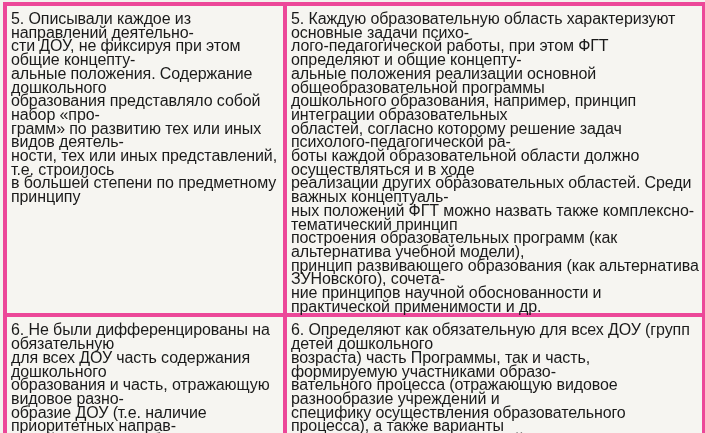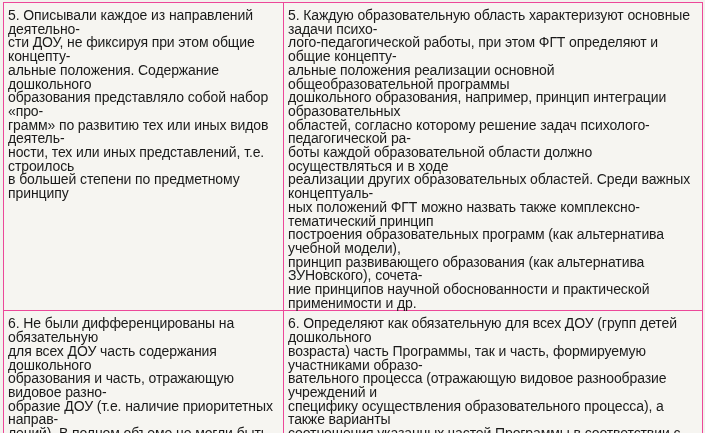--- a/index.html
+++ b/index.html
@@ -11,24 +11,24 @@
   }
   .page { position: relative; width: 705px; height: 433px; }
   table.cmp {
     position: absolute; left: 3px; top: 2px;
     width: 699px;
     border-collapse: collapse;
     table-layout: fixed;
     background: #f6f5f1;
   }
   table.cmp td {
-    border: 1px solid #ec4899;
+    border: 4px solid #ec4899;
     vertical-align: top;
     padding: 6px 3px 0 4px;
-    font-size: 14px;
+    font-size: 16px;
     line-height: 13.7px;
     letter-spacing: -0.1px;
   }
   col.c1 { width: 280px; }
   col.c2 { width: 419px; }
   tr.r5 td { height: 132px; }
   tr.r6 td { height: 97px; }
   .cell-text { white-space: pre-line; }
 </style>
 </head>

